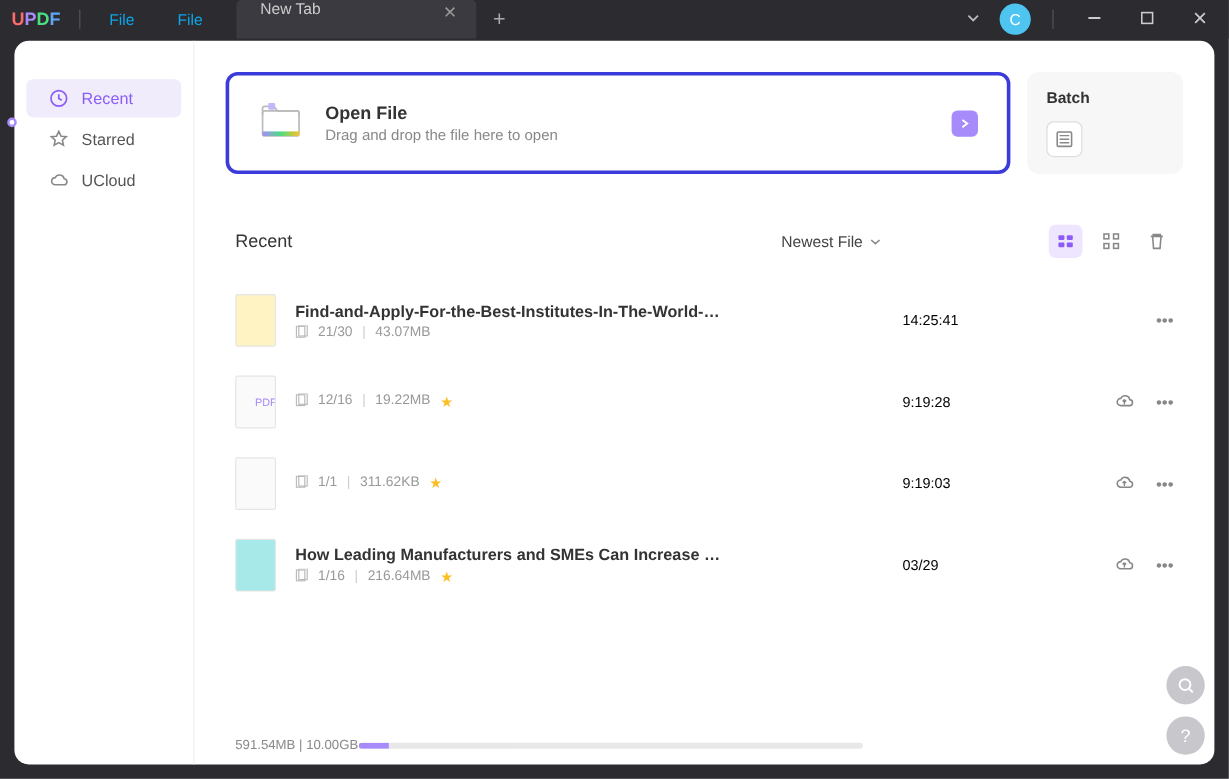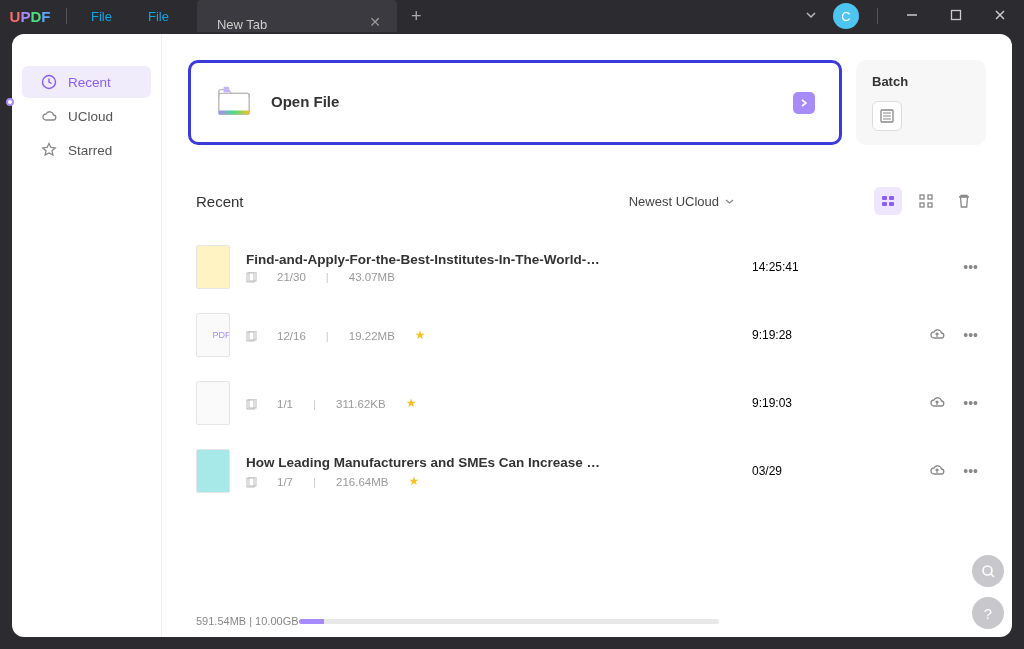--- a/index.html
+++ b/index.html
@@ -3,21 +3,21 @@
 <meta charset="utf-8">
 <style>
 * { margin: 0; padding: 0; box-sizing: border-box; font-family: -apple-system, BlinkMacSystemFont, 'Segoe UI', sans-serif; }
 body { width: 1024px; height: 649px; background: #2b2b30; overflow: hidden; position: relative; }
 
 .titlebar { height: 32px; display: flex; align-items: center; background: #2b2b30; color: #ccc; font-size: 13px; }
 .logo { width: 60px; display: flex; align-items: center; justify-content: center; font-weight: 700; font-size: 15px; }
 .logo span:nth-child(1){color:#ff6b6b;} .logo span:nth-child(2){color:#a78bfa;} .logo span:nth-child(3){color:#4ade80;} .logo span:nth-child(4){color:#60a5fa;}
 .tbsep { width: 1px; height: 16px; background: #555; margin: 0 6px; }
 .menu-item { padding: 0 18px; color: #0ea5e9; cursor: default; }
-.tab { display: flex; align-items: flex-end; background: #3a3a40; height: 32px; padding: 0 12px 0 20px; margin-left: 10px; min-width: 200px; justify-content: space-between; border-radius: 4px 4px 0 0; }
+.tab { display: flex; align-items: flex-start; background: #3a3a40; height: 32px; padding: 0 12px 0 20px; margin-left: 10px; min-width: 200px; justify-content: space-between; border-radius: 4px 4px 0 0; }
 .tab-close { color: #999; padding: 2px 4px; font-size: 14px; }
 .add-tab { color: #aaa; padding: 0 14px; font-size: 18px; font-weight: 300; }
 .tbright { margin-left: auto; display: flex; align-items: center; gap: 12px; padding-right: 8px; }
 .chevron-down { color: #bbb; padding: 4px; }
 .avatar { width: 26px; height: 26px; background: #4ec5f1; border-radius: 50%; display: flex; align-items: center; justify-content: center; color: #fff; font-size: 13px; }
 .win-btn { color: #ccc; padding: 4px 10px; font-size: 14px; }
 
 .surface { position: absolute; top: 34px; left: 12px; right: 12px; bottom: 12px; background: #fff; border-radius: 12px; display: flex; }
 .sidebar { width: 150px; padding: 30px 0 0 0; border-right: 1px solid #f0f0f0; }
 .dot { position: absolute; left: -6px; top: 64px; width: 8px; height: 8px; border: 2px solid #a78bfa; border-radius: 50%; background: #fff; }
@@ -44,21 +44,21 @@
 .view-btn { width: 28px; height: 28px; display: flex; align-items: center; justify-content: center; border-radius: 6px; color: #888; }
 .view-btn.active { background: #eee5ff; color: #8b5cf6; }
 
 .file-list { flex: 1; overflow: hidden; }
 .file-row { display: flex; align-items: center; padding: 12px 8px; gap: 16px; }
 .thumb { width: 34px; height: 44px; border: 1px solid #e5e5e5; border-radius: 2px; background: #fafafa; display: flex; align-items: center; justify-content: center; font-size: 9px; color: #a78bfa; flex-shrink: 0; overflow: hidden; padding-left: 17px; }
 .thumb.yellow { background: #fff3c4; }
 .thumb.teal { background: #a7e8e8; }
 .file-info { flex: 1; min-width: 0; }
 .file-name { font-size: 13.5px; font-weight: 600; color: #333; margin-bottom: 4px; white-space: nowrap; overflow: hidden; text-overflow: ellipsis; max-width: 360px; }
-.file-meta { font-size: 11.5px; color: #999; display: flex; align-items: flex-end; gap: 20px; }
+.file-meta { font-size: 11.5px; color: #999; display: flex; align-items: flex-start; gap: 8px; }
 .file-meta .sep { color: #ccc; }
 .star-ico { color: #fbbf24; font-size: 12px; }
 .file-time { width: 120px; font-size: 12px; color: #000000; text-align: left; }
 .file-actions { width: 90px; display: flex; justify-content: flex-end; gap: 18px; align-items: center; color: #888; }
 .cloud-ico, .dots-ico { font-size: 14px; }
 
 .footer { display: flex; align-items: center; padding: 6px 8px 10px; font-size: 11px; color: #888; }
 .storage-bar { flex: 1; max-width: 420px; height: 5px; background: #e8e8e8; border-radius: 3px; overflow: hidden; }
 .storage-fill { height: 100%; width: 6%; background: #a78bfa; }
 
@@ -117,32 +117,32 @@
         <svg width="16" height="16" viewBox="0 0 16 16">
             <circle cx="8" cy="8" r="6.5" stroke="#8b5cf6" stroke-width="1.4" fill="none"></circle>
             <path d="M8 4.5V8l2.5 1.5" stroke="#8b5cf6" stroke-width="1.4" fill="none"></path>
           </svg>
       </span>
       <span>Recent</span>
     </div>
     <div class="side-item">
       <span class="ico">
         <svg width="16" height="16" viewBox="0 0 16 16">
+            <path d="M8 1.5l1.9 4 4.3.4-3.2 2.9.9 4.2L8 10.9 4.1 13l.9-4.2L1.8 5.9l4.3-.4z" stroke="#888" stroke-width="1.3" fill="none"></path>
+          </svg>
+      </span>
+      <span>Starred</span>
+    </div>
+    <div class="side-item">
+      <span class="ico">
+        <svg width="16" height="16" viewBox="0 0 16 16">
             <path d="M5 12a3 3 0 010-6 4 4 0 017.5 1A2.5 2.5 0 0112 12H5z" stroke="#888" stroke-width="1.3" fill="none"></path>
           </svg>
       </span>
       <span>UCloud</span>
-    </div>
-    <div class="side-item">
-      <span class="ico">
-        <svg width="16" height="16" viewBox="0 0 16 16">
-            <path d="M8 1.5l1.9 4 4.3.4-3.2 2.9.9 4.2L8 10.9 4.1 13l.9-4.2L1.8 5.9l4.3-.4z" stroke="#888" stroke-width="1.3" fill="none"></path>
-          </svg>
-      </span>
-      <span>Starred</span>
     </div>
   </div>
 
   <div class="main">
     <div class="toprow">
       <div class="open-card">
         <div class="folder-icon">
           <svg viewBox="0 0 40 40">
               <rect x="4" y="12" width="32" height="22" rx="2" fill="#fff" stroke="#bbb" stroke-width="1.5"></rect>
               <path d="M4 16V10a2 2 0 012-2h8l3 4h17a2 2 0 012 2v2" fill="none" stroke="#bbb" stroke-width="1.5"></path>
@@ -152,20 +152,21 @@
                   <stop offset="0" stop-color="#a78bfa"></stop>
                   <stop offset=".5" stop-color="#4ade80"></stop>
                   <stop offset="1" stop-color="#fbbf24"></stop>
                 </linearGradient>
               </defs>
               <rect x="9" y="5" width="6" height="6" rx="1" fill="#c4b5fd"></rect>
             </svg>
         </div>
         <div class="open-text">
           <div class="title">Open File</div>
+          <div class="sub">Drag and drop the file here to open</div>
         </div>
         <div class="open-arrow">
           <svg width="10" height="10" viewBox="0 0 10 10">
               <path d="M3 2l4 3-4 3" stroke="#fff" stroke-width="1.6" fill="none"></path>
             </svg>
         </div>
       </div>
       <div class="batch-card">
         <div class="title">Batch</div>
         <div class="batch-icon">
@@ -174,21 +175,21 @@
               <path d="M5 6h8M5 9h8M5 12h8" stroke="#888" stroke-width="1.2"></path>
             </svg>
         </div>
       </div>
     </div>
 
     <div class="section">
       <div class="section-header">
         <div class="section-title">Recent</div>
         <div class="sort">
-          <span>Newest UCloud</span>
+          <span>Newest File</span>
           <svg width="9" height="9" viewBox="0 0 9 9">
               <path d="M1 3l3.5 3L8 3" stroke="#888" stroke-width="1.3" fill="none"></path>
             </svg>
         </div>
         <div class="view-btns">
           <div class="view-btn active">
             <svg width="16" height="16" viewBox="0 0 16 16">
                 <rect x="2" y="3" width="5" height="4" rx="1" fill="currentColor"></rect>
                 <rect x="9" y="3" width="5" height="4" rx="1" fill="currentColor"></rect>
                 <rect x="2" y="9" width="5" height="4" rx="1" fill="currentColor"></rect>
@@ -279,21 +280,21 @@
           </div>
           <div class="file-row">
             <div class="thumb teal"></div>
             <div class="file-info">
               <div class="file-name">How Leading Manufacturers and SMEs Can Increase Productivi...</div>
               <div class="file-meta">
                 <svg width="11" height="11" viewBox="0 0 11 11">
                   <rect x="1" y="1" width="7" height="9" stroke="#bbb" fill="none"></rect>
                   <rect x="3" y="0" width="7" height="9" stroke="#bbb" fill="none"></rect>
                 </svg>
-                <span>1/7</span>
+                <span>1/16</span>
                 <span class="sep">|</span>
                 <span>216.64MB</span>
                 <span class="star-ico">★</span>
               </div>
             </div>
             <div class="file-time">03/29</div>
             <div class="file-actions">
               <span class="cloud-ico"><svg width="16" height="16" viewBox="0 0 16 16">
                   <path d="M5 12a3 3 0 010-6 4 4 0 017.5 1A2.5 2.5 0 0112 12H5z" stroke="#888" stroke-width="1.3" fill="none"></path>
                   <path d="M8 11V7m0 0l-1.5 1.5M8 7l1.5 1.5" stroke="#888" stroke-width="1.2" fill="none"></path>

